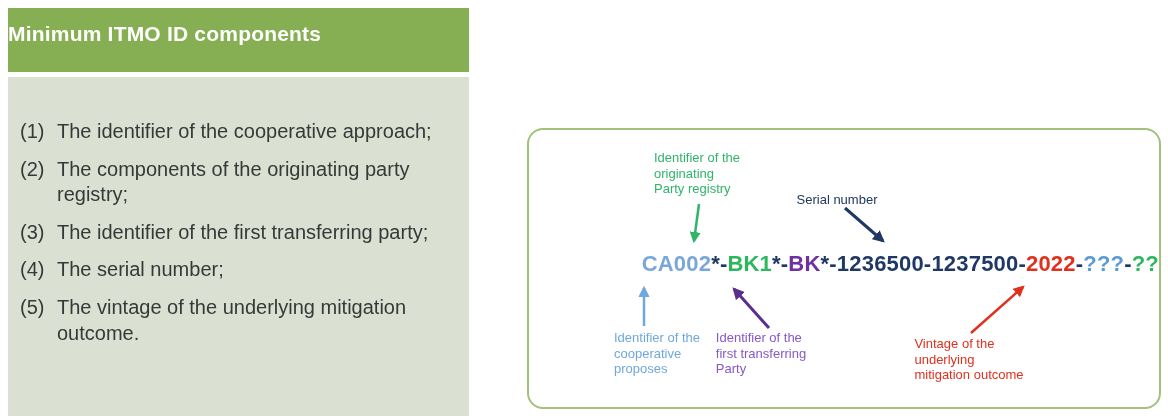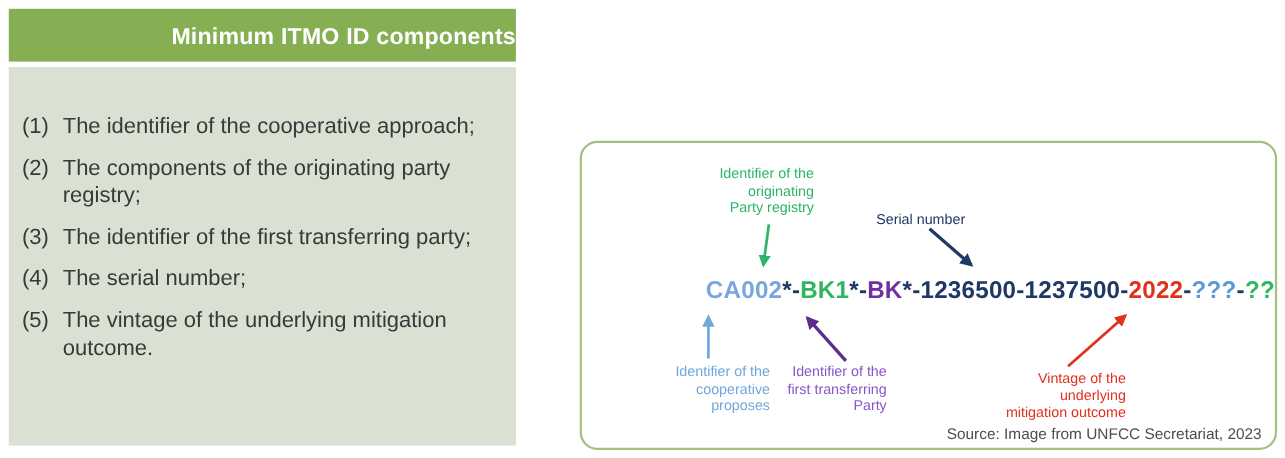--- a/index.html
+++ b/index.html
@@ -1,39 +1,39 @@
 <!DOCTYPE html>
 <html><head>
 <meta charset="utf-8">
 <style>
   html,body{margin:0;padding:0;background:#fff;}
   body{font-family:"Liberation Sans",sans-serif;-webkit-font-smoothing:antialiased;}
   .slide{position:relative;width:1168px;height:416px;background:#fff;overflow:hidden;}
 
   
   .left-panel{position:absolute;left:8px;top:8px;width:461px;height:401px;}
-  .left-header{height:48px;background:#86AE52;color:#fff;font-weight:bold;
-    font-size:21px;text-align:right;line-height:52px;letter-spacing:.2px;}
+  .left-header{height:64px;background:#86AE52;color:#fff;font-weight:bold;
+    font-size:21px;text-align:left;line-height:52px;letter-spacing:.2px;}
   .left-body{margin-top:5px;height:344px;background:#DAE0D2;box-sizing:border-box;
     padding:42px 14px 0 12px;color:#383838;font-size:20px;line-height:1.28;}
   .li{display:flex;margin-bottom:12px;}
   .li .num{flex:0 0 37px;}
   .li .txt{flex:1;}
 
   
   .right-heading{position:absolute;left:519px;top:7px;font-size:20px;white-space:nowrap;}
   .right-heading .hd-main{color:#538135;font-weight:bold;}
   .right-heading .hd-ref{color:#6D9A47;font-weight:normal;}
   .right-desc{position:absolute;left:519px;top:36px;width:600px;
     color:#1c1c1c;font-size:19.5px;line-height:1.32;}
 
   
   .diagram{position:absolute;left:527px;top:128px;width:634px;height:281px;
     background:#fff;border:2px solid #A3C17A;border-radius:16px;box-sizing:border-box;}
-  .diagram .lbl{position:absolute;font-size:13px;line-height:1.2;text-align:right;
+  .diagram .lbl{position:absolute;font-size:13px;line-height:1.2;text-align:left;
     transform:translateX(-50%);white-space:nowrap;}
   .id-row{position:absolute;left:0;top:121px;width:100%;text-align:right;
     font-size:22px;font-weight:700;letter-spacing:0.2px;white-space:nowrap;}
   .arrows{position:absolute;left:0;top:0;}
   .source{position:absolute;right:12px;bottom:5px;font-size:14px;color:#4d4d4d;}
 </style>
 </head>
 <body>
 
 <div class="slide">
@@ -115,15 +115,14 @@
             <path d="M0,0 L10,5 L0,10 z" fill="#E0301E"></path>
           </marker>
       </defs>
       <line x1="170" y1="74" x2="165" y2="111" stroke="#2EB56A" stroke-width="2.5" marker-end="url(#mGreen)"></line>
       <line x1="316" y1="78" x2="354" y2="111" stroke="#1F3864" stroke-width="3" marker-end="url(#mNavy)"></line>
       <line x1="115" y1="196" x2="115" y2="158" stroke="#6FA8DC" stroke-width="2.5" marker-end="url(#mBlue)"></line>
       <line x1="240" y1="198" x2="205" y2="159" stroke="#5B2D90" stroke-width="3" marker-end="url(#mPurple)"></line>
       <line x1="442" y1="203" x2="494" y2="157" stroke="#E0301E" stroke-width="2.5" marker-end="url(#mRed)"></line>
     </svg>
 
-    <div class="source">Source: Image from UNFCC Secretariat, 2023</div>
   </div>
 </div>
 
 </body></html>

